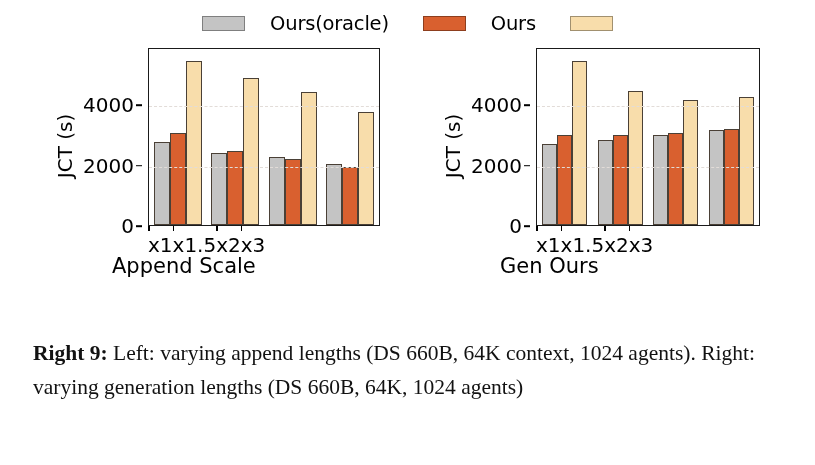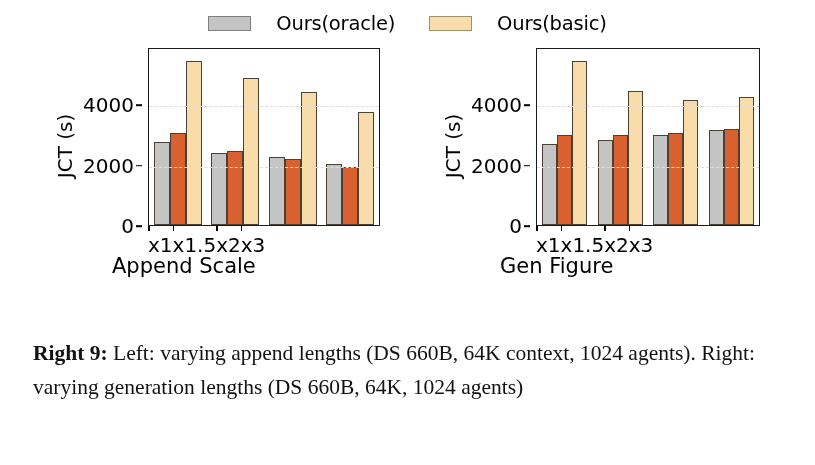--- a/index.html
+++ b/index.html
@@ -194,22 +194,25 @@
 <body>
 
 <div class="figure-wrap">
 
   <div class="legend" id="legend">
       <div class="legend-item">
         <div class="legend-swatch" style="background: rgb(196, 196, 196);"></div>
         <span class="legend-label">Ours(oracle)</span>
       </div>
       <div class="legend-item">
+        <div class="legend-swatch" style="background: rgb(217, 96, 47);"></div>
+        <span class="legend-label">Ours</span>
+      </div>
+      <div class="legend-item">
         <div class="legend-swatch" style="background: rgb(248, 221, 171);"></div>
-        <span class="legend-label">Ours(basic)</span>
       </div>
     </div>
 
   <div class="panel panel-left">
     <div class="ylabel">JCT (s)</div>
     <div class="ytick-col" id="yticks-left">
         <div class="ytick" style="top: 178px;">0</div>
         <div class="ytick-mark" style="top: 178px;"></div>
         <div class="ytick" style="top: 117.661px;">2000</div>
         <div class="ytick-mark" style="top: 117.661px;"></div>
@@ -286,20 +289,20 @@
         </div>
     <div class="gridline" style="top: 117.661px;"></div>
         <div class="gridline" style="top: 57.322px;"></div>
       </div>
     <div class="xticks" id="xticks-right">
         <div class="xtick">x1<div class="xtick-mark"></div></div>
         <div class="xtick">x1.5<div class="xtick-mark"></div></div>
         <div class="xtick">x2<div class="xtick-mark"></div></div>
         <div class="xtick">x3<div class="xtick-mark"></div></div>
       </div>
-    <div class="xlabel">Gen Figure</div>
+    <div class="xlabel">Gen Ours</div>
   </div>
 
   <div class="caption">
     <b>Right 9:</b><span> Left: varying append lengths (DS 660B, 64K context, 1024 agents). Right: varying generation lengths (DS 660B, 64K, 1024 agents)</span>
   </div>
 
 </div>
 
 </body></html>

